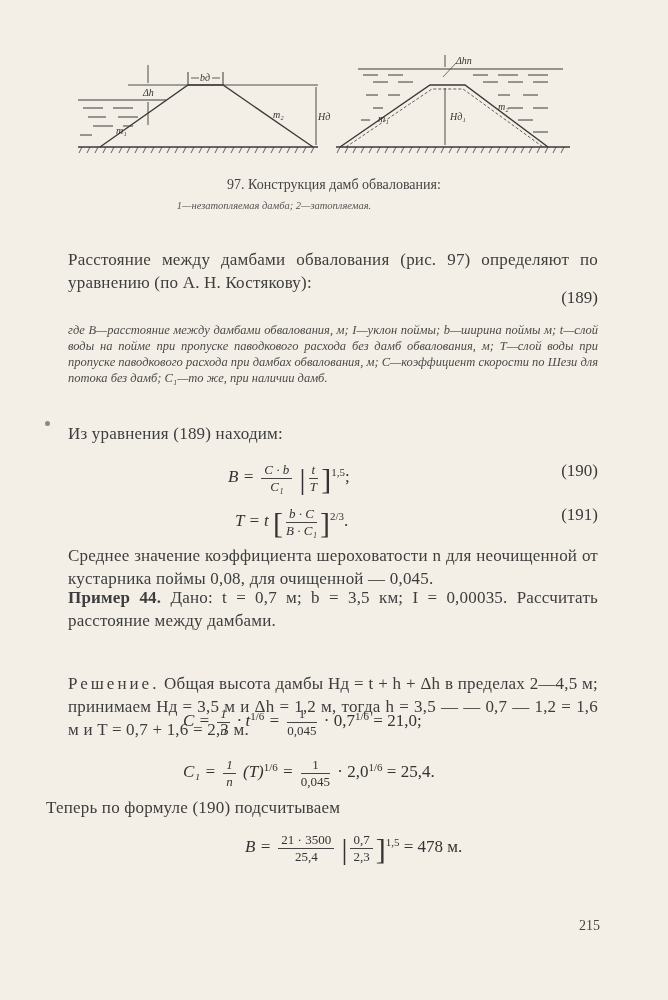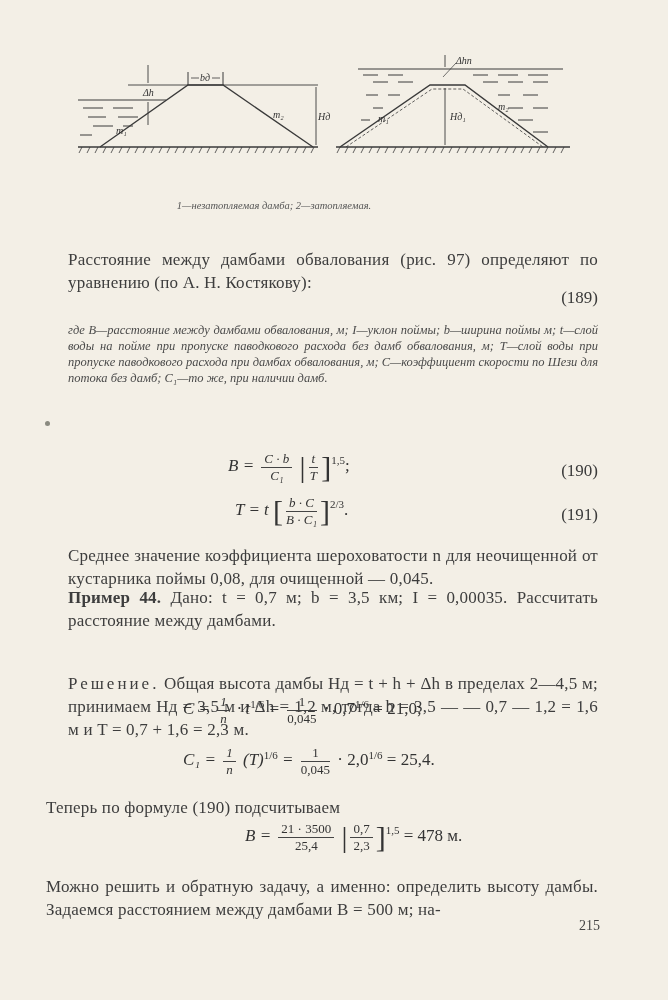--- a/index.html
+++ b/index.html
@@ -11,21 +11,21 @@
     position: relative;
   }
   .page { position: absolute; left: 0; top: 0; width: 668px; height: 1000px; }
   .figure { position: absolute; left: 78px; top: 50px; width: 500px; height: 112px; }
   .caption-title { position: absolute; left: 0; width: 668px; top: 177px; text-align: center; font-size: 14px; color: #444; }
   .caption-sub { position: absolute; left: 0; width: 548px; top: 200px; text-align: center; font-size: 10.5px; color: #555; font-style: italic; }
   .p { position: absolute; left: 68px; width: 530px; font-size: 17px; line-height: 23px; text-align: justify; text-align-last: left; letter-spacing: 0.2px; color: #3d3d3d; }
   .small { position: absolute; left: 68px; width: 530px; font-size: 12.5px; line-height: 16px; color: #4a4a4a; text-align: justify; font-style: italic; }
   .eq { position: absolute; font-size: 17px; color: #333; font-style: italic; white-space: nowrap; }
   .eqnum { position: absolute; right: 70px; font-size: 17px; color: #3a3a3a; }
-  .frac { display: inline-block; vertical-align: middle; text-align: center; margin: 0 3px; }
+  .frac { display: inline-block; vertical-align: middle; text-align: center; margin: 12px 3px; }
   .frac .num { display: block; font-size: 13px; border-bottom: 1px solid #444; padding: 0 3px; line-height: 16px; }
   .frac .den { display: block; font-size: 13px; line-height: 16px; }
   .bracket { font-size: 30px; font-style: normal; vertical-align: middle; font-weight: 200; }
   sup { font-size: 11px; font-style: normal; }
   .pagenum { position: absolute; right: 68px; top: 918px; font-size: 14px; color: #444; }
   .bullet { position: absolute; left: 45px; top: 421px; width: 5px; height: 5px; border-radius: 50%; background: #8a8a80; }
   .upright { font-style: normal; }
   b { font-weight: bold; }
 </style>
 </head>
@@ -103,29 +103,31 @@
       <line x1="365" y1="27" x2="378" y2="13" stroke-width="0.7"></line>
     </g>
     <g font-family="Liberation Serif, serif" font-style="italic" font-size="10" fill="#333">
       <text x="378" y="14">Δhп</text>
       <text x="372" y="70">Hд₁</text>
       <text x="300" y="72">m₁</text>
       <text x="420" y="60">m₂</text>
     </g>
   </svg>
 
+  <div class="caption-title">97. Конструкция дамб обвалования:</div>
   <div class="caption-sub">1—незатопляемая дамба; 2—затопляемая.</div>
 
   <div class="p" style="top:248px;">Расстояние между дамбами обвалования (рис. 97) определяют по уравнению (по А. Н. Костякову):</div>
 
   <div class="eqnum" style="top:288px;">(189)</div>
 
   <div class="small" style="top:322px;">где B—расстояние между дамбами обвалования, м; I—уклон поймы; b—ширина поймы м; t—слой воды на пойме при пропуске паводкового расхода без дамб обвалования, м; T—слой воды при пропуске паводкового расхода при дамбах обвалования, м; C—коэффициент скорости по Шези для потока без дамб; C₁—то же, при наличии дамб.</div>
 
   <div class="bullet"></div>
+  <div class="p" style="top:422px;">Из уравнения (189) находим:</div>
 
   <div class="eq" style="left:228px; top:450px;">
     <span>B =</span>
     <span class="frac"><span class="num">C · b</span><span class="den">C₁</span></span>
     <span class="bracket">|</span><span class="frac"><span class="num">t</span><span class="den">T</span></span><span class="bracket">]</span><sup>1,5</sup><span class="upright">;</span>
   </div>
   <div class="eqnum" style="top:461px;">(190)</div>
 
   <div class="eq" style="left:235px; top:494px;">
     <span>T = t</span>
@@ -161,16 +163,15 @@
 
   <div class="p" style="top:796px; left:46px;">Теперь по формуле (190) подсчитываем</div>
 
   <div class="eq" style="left:245px; top:820px;">
     <span>B =</span>
     <span class="frac upright"><span class="num">21 · 3500</span><span class="den">25,4</span></span>
     <span class="bracket">|</span><span class="frac upright"><span class="num">0,7</span><span class="den">2,3</span></span><span class="bracket">]</span><sup>1,5</sup>
     <span class="upright">= 478 м.</span>
   </div>
 
-  <div class="p" style="top:875px; left:46px; width:552px;">Можно решить и обратную задачу, а именно: определить высоту дамбы. Задаемся расстоянием между дамбами B = 500 м; на-</div>
 
   <div class="pagenum">215</div>
 </div>
 
 </body></html>

